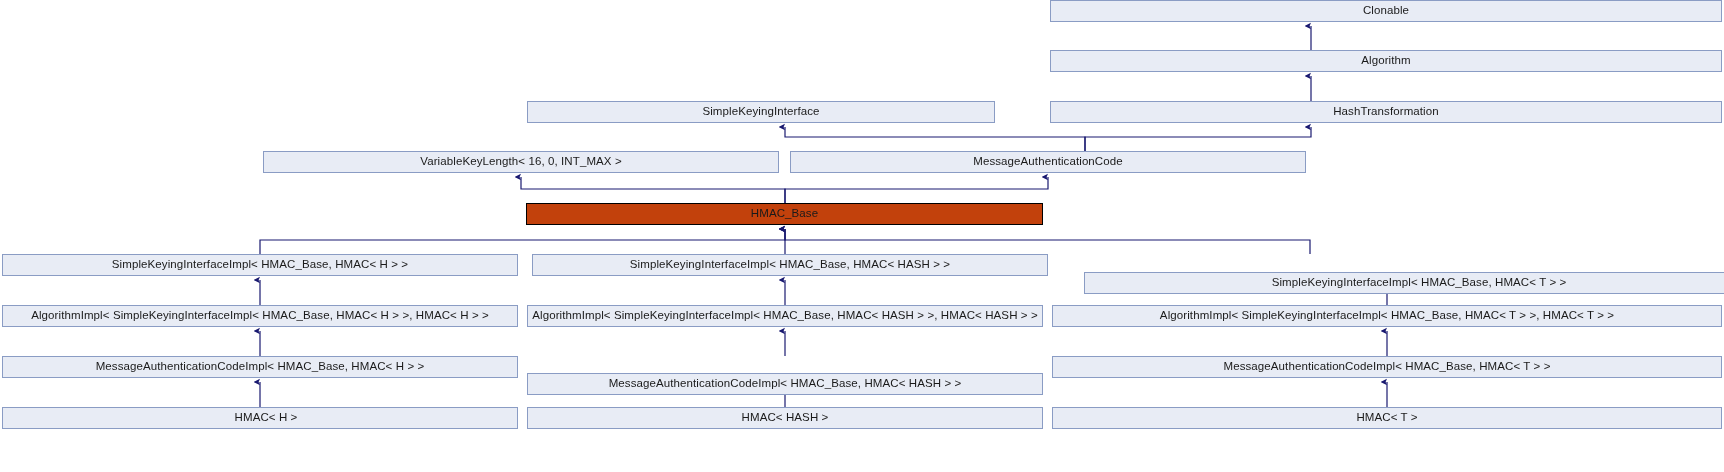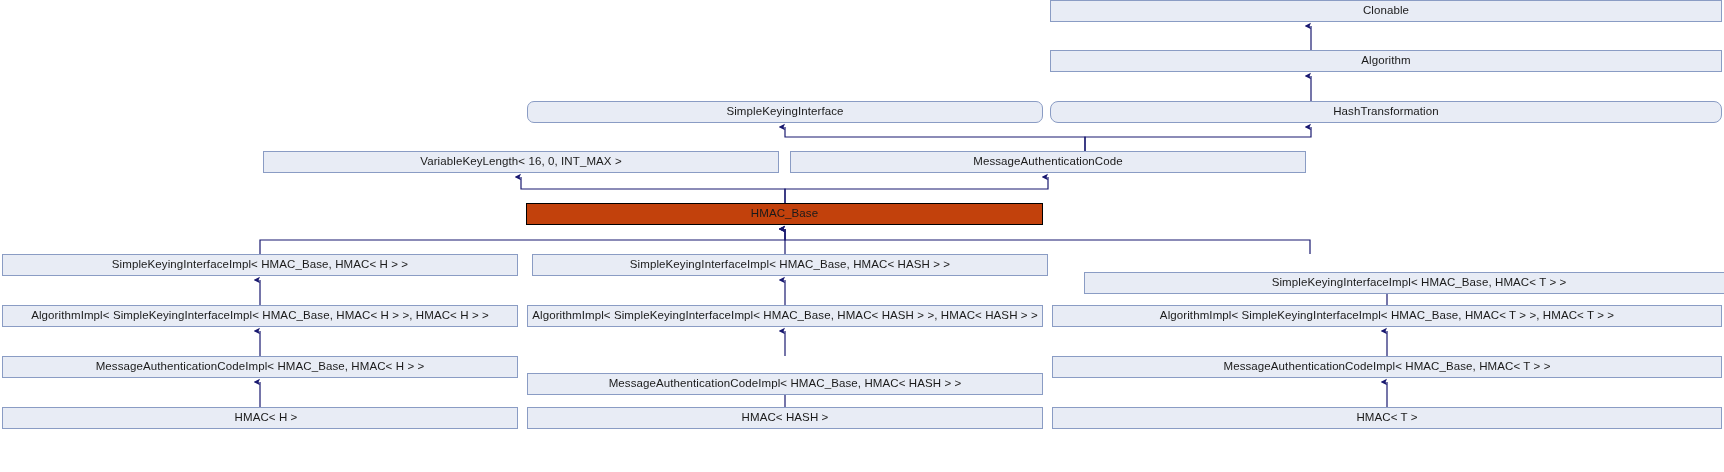--- a/index.html
+++ b/index.html
@@ -83,24 +83,24 @@
         <path d="M1387,407 L1387,382" marker-end="url(#arrowUp)"></path>
       </g>
   </svg>
   <div id="node-layer">
       <div class="node" style="left: 1050px; top: 0px; width: 672px; height: 22px;">
         <span class="node-label">Clonable</span>
       </div>
       <div class="node" style="left: 1050px; top: 50px; width: 672px; height: 22px;">
         <span class="node-label">Algorithm</span>
       </div>
-      <div class="node" style="left: 527px; top: 101px; width: 516px; height: 22px; border-radius: 7px;">
+      <div class="node" style="left: 527px; top: 101px; width: 468px; height: 22px;">
         <span class="node-label">SimpleKeyingInterface</span>
       </div>
-      <div class="node" style="left: 1050px; top: 101px; width: 672px; height: 22px; border-radius: 8px;">
+      <div class="node" style="left: 1050px; top: 101px; width: 672px; height: 22px;">
         <span class="node-label">HashTransformation</span>
       </div>
       <div class="node" style="left: 263px; top: 151px; width: 516px; height: 22px;">
         <span class="node-label">VariableKeyLength&lt; 16, 0, INT_MAX &gt;</span>
       </div>
       <div class="node" style="left: 790px; top: 151px; width: 516px; height: 22px;">
         <span class="node-label">MessageAuthenticationCode</span>
       </div>
       <div class="node current" style="left: 526px; top: 203px; width: 517px; height: 22px;">
         <span class="node-label">HMAC_Base</span>

